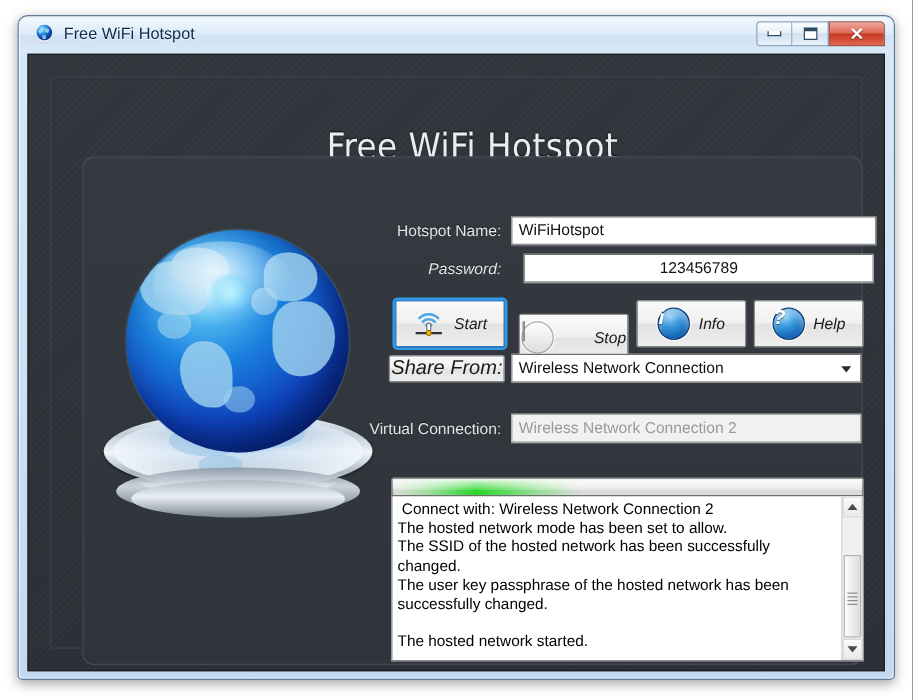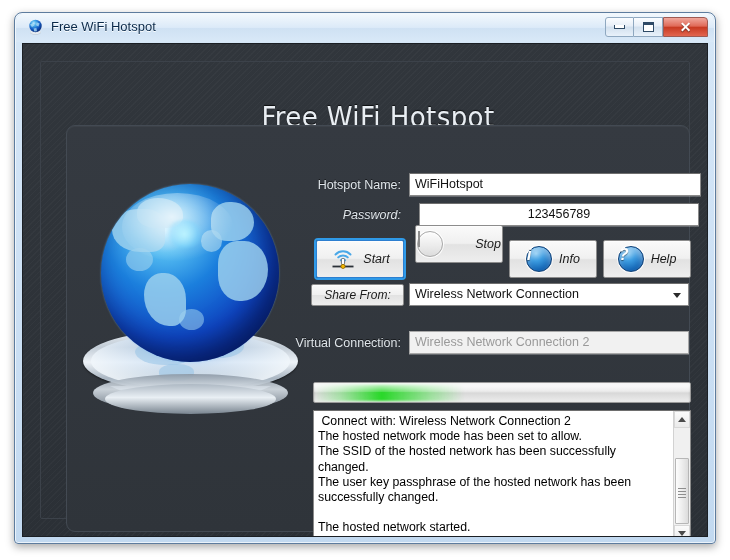--- a/index.html
+++ b/index.html
@@ -360,54 +360,54 @@
             <path d="M10.9 13.2 A3.1 3.1 0 0 1 15.1 13.2"></path>
           </g>
           <rect x="11.4" y="11.4" width="3.2" height="6.2" rx="1.4" fill="#ffffff" stroke="#6a7480" stroke-width="1"></rect>
           <rect x="2.5" y="18.6" width="21" height="1.8" fill="#2b3138"></rect>
           <circle cx="13" cy="19.4" r="2.1" fill="#f5b700" stroke="#8a6500" stroke-width=".8"></circle>
         </svg>
       </span>
       <span class="blabel">Start</span>
     </div>
 
-    <div class="btn" style="left:392px;top:181px;width:88px;height:38px;gap:25px;">
+    <div class="btn" style="left:392px;top:207px;width:88px;height:38px;gap:25px;">
       <span class="bico circ-ico circ-grey">
         <span class="stop-sq"></span>
       </span>
       <span class="blabel">Stop</span>
     </div>
 
     <div class="btn" style="left:486px;top:196px;width:88px;height:38px;">
       <span class="bico circ-ico circ-blue">i</span>
       <span class="blabel">Info</span>
     </div>
 
     <div class="btn" style="left:580px;top:196px;width:88px;height:38px;">
       <span class="bico circ-ico circ-blue">?</span>
       <span class="blabel">Help</span>
     </div>
 
-    <div class="btn" style="left:288px;top:240px;width:93px;height:22px;font-size:12px;">
+    <div class="btn" style="left:288px;top:240px;width:93px;height:22px;font-size:16px;">
       <span class="blabel">Share From:</span>
     </div>
     <div class="combo" style="left:386px;top:239px;width:280px;">
       <span>Wireless Network Connection</span>
       <span class="caret"></span>
     </div>
 
     <div class="lbl" style="left:238px;top:292px;width:140px;">Virtual Connection:</div>
     <div class="txtbox disabled" style="left:386px;top:287px;width:280px;">Wireless Network Connection 2</div>
 
     <div class="progress" style="left:290px;top:338px;width:378px;height:21px;">
       <div class="chunk" style="width: 40%;"></div>
       <div class="gloss"></div>
     </div>
 
-    <div class="logbox" style="left:290px;top:366px;width:378px;height:133px;">
+    <div class="logbox" style="left:290px;top:352px;width:378px;height:133px;">
       <div class="logtext"> Connect with: Wireless Network Connection 2
 The hosted network mode has been set to allow.
 The SSID of the hosted network has been successfully changed.
 The user key passphrase of the hosted network has been successfully changed.
 
 The hosted network started.</div>
       <div class="sbar">
         <div class="sb-arrow up">
           <span class="tri-up"></span>
         </div>

